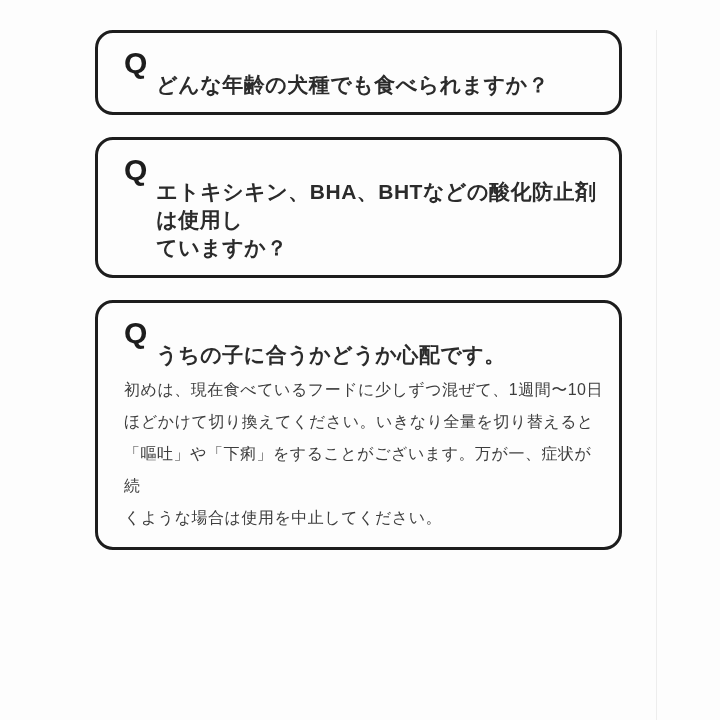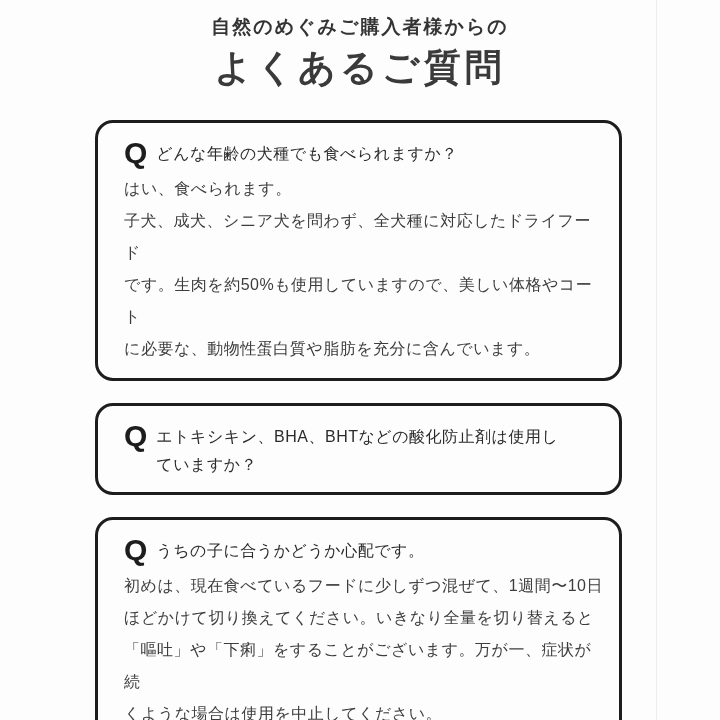--- a/index.html
+++ b/index.html
@@ -65,60 +65,53 @@
     flex: 0 0 auto;
     font-size: 30px;
     font-weight: 800;
     line-height: 30px;
     color: #1d1d1d;
     margin-right: 9px;
     letter-spacing: 0;
   }
   .q-text {
     flex: 1 1 auto;
-    font-size: 16px;
-    font-weight: normal;
+    font-size: 21px;
+    font-weight: bold;
     color: #2b2b2b;
     line-height: 28px;
     padding-top: 2px;
     white-space: pre-line;
     letter-spacing: 0.5px;
+    margin-top: 21px;
   }
   .a-text {
     margin: 5px 0 0 0;
     font-size: 16px;
     color: #3d3d3d;
     line-height: 32px;
     white-space: pre-line;
     letter-spacing: 0.5px;
   }
 </style>
 </head>
 <body>
 
 <div class="page">
 
   <div class="edge-line"></div>
 
-  <div class="header">
-    <div class="subtitle">自然のめぐみご購入者様からの</div>
-    <h1 class="title">よくあるご質問</h1>
-  </div>
 
   <div class="cards">
 
     <section class="card">
       <div class="q-row">
         <span class="q-mark">Q</span>
         <span class="q-text">どんな年齢の犬種でも食べられますか？</span>
       </div>
-      <p class="a-text">はい、食べられます。
-子犬、成犬、シニア犬を問わず、全犬種に対応したドライフード
-です。生肉を約50%も使用していますので、美しい体格やコート
-に必要な、動物性蛋白質や脂肪を充分に含んでいます。</p>
     </section>
 
     <section class="card">
       <div class="q-row">
         <span class="q-mark">Q</span>
         <span class="q-text">エトキシキン、BHA、BHTなどの酸化防止剤は使用し
 ていますか？</span>
       </div>
     </section>
 

